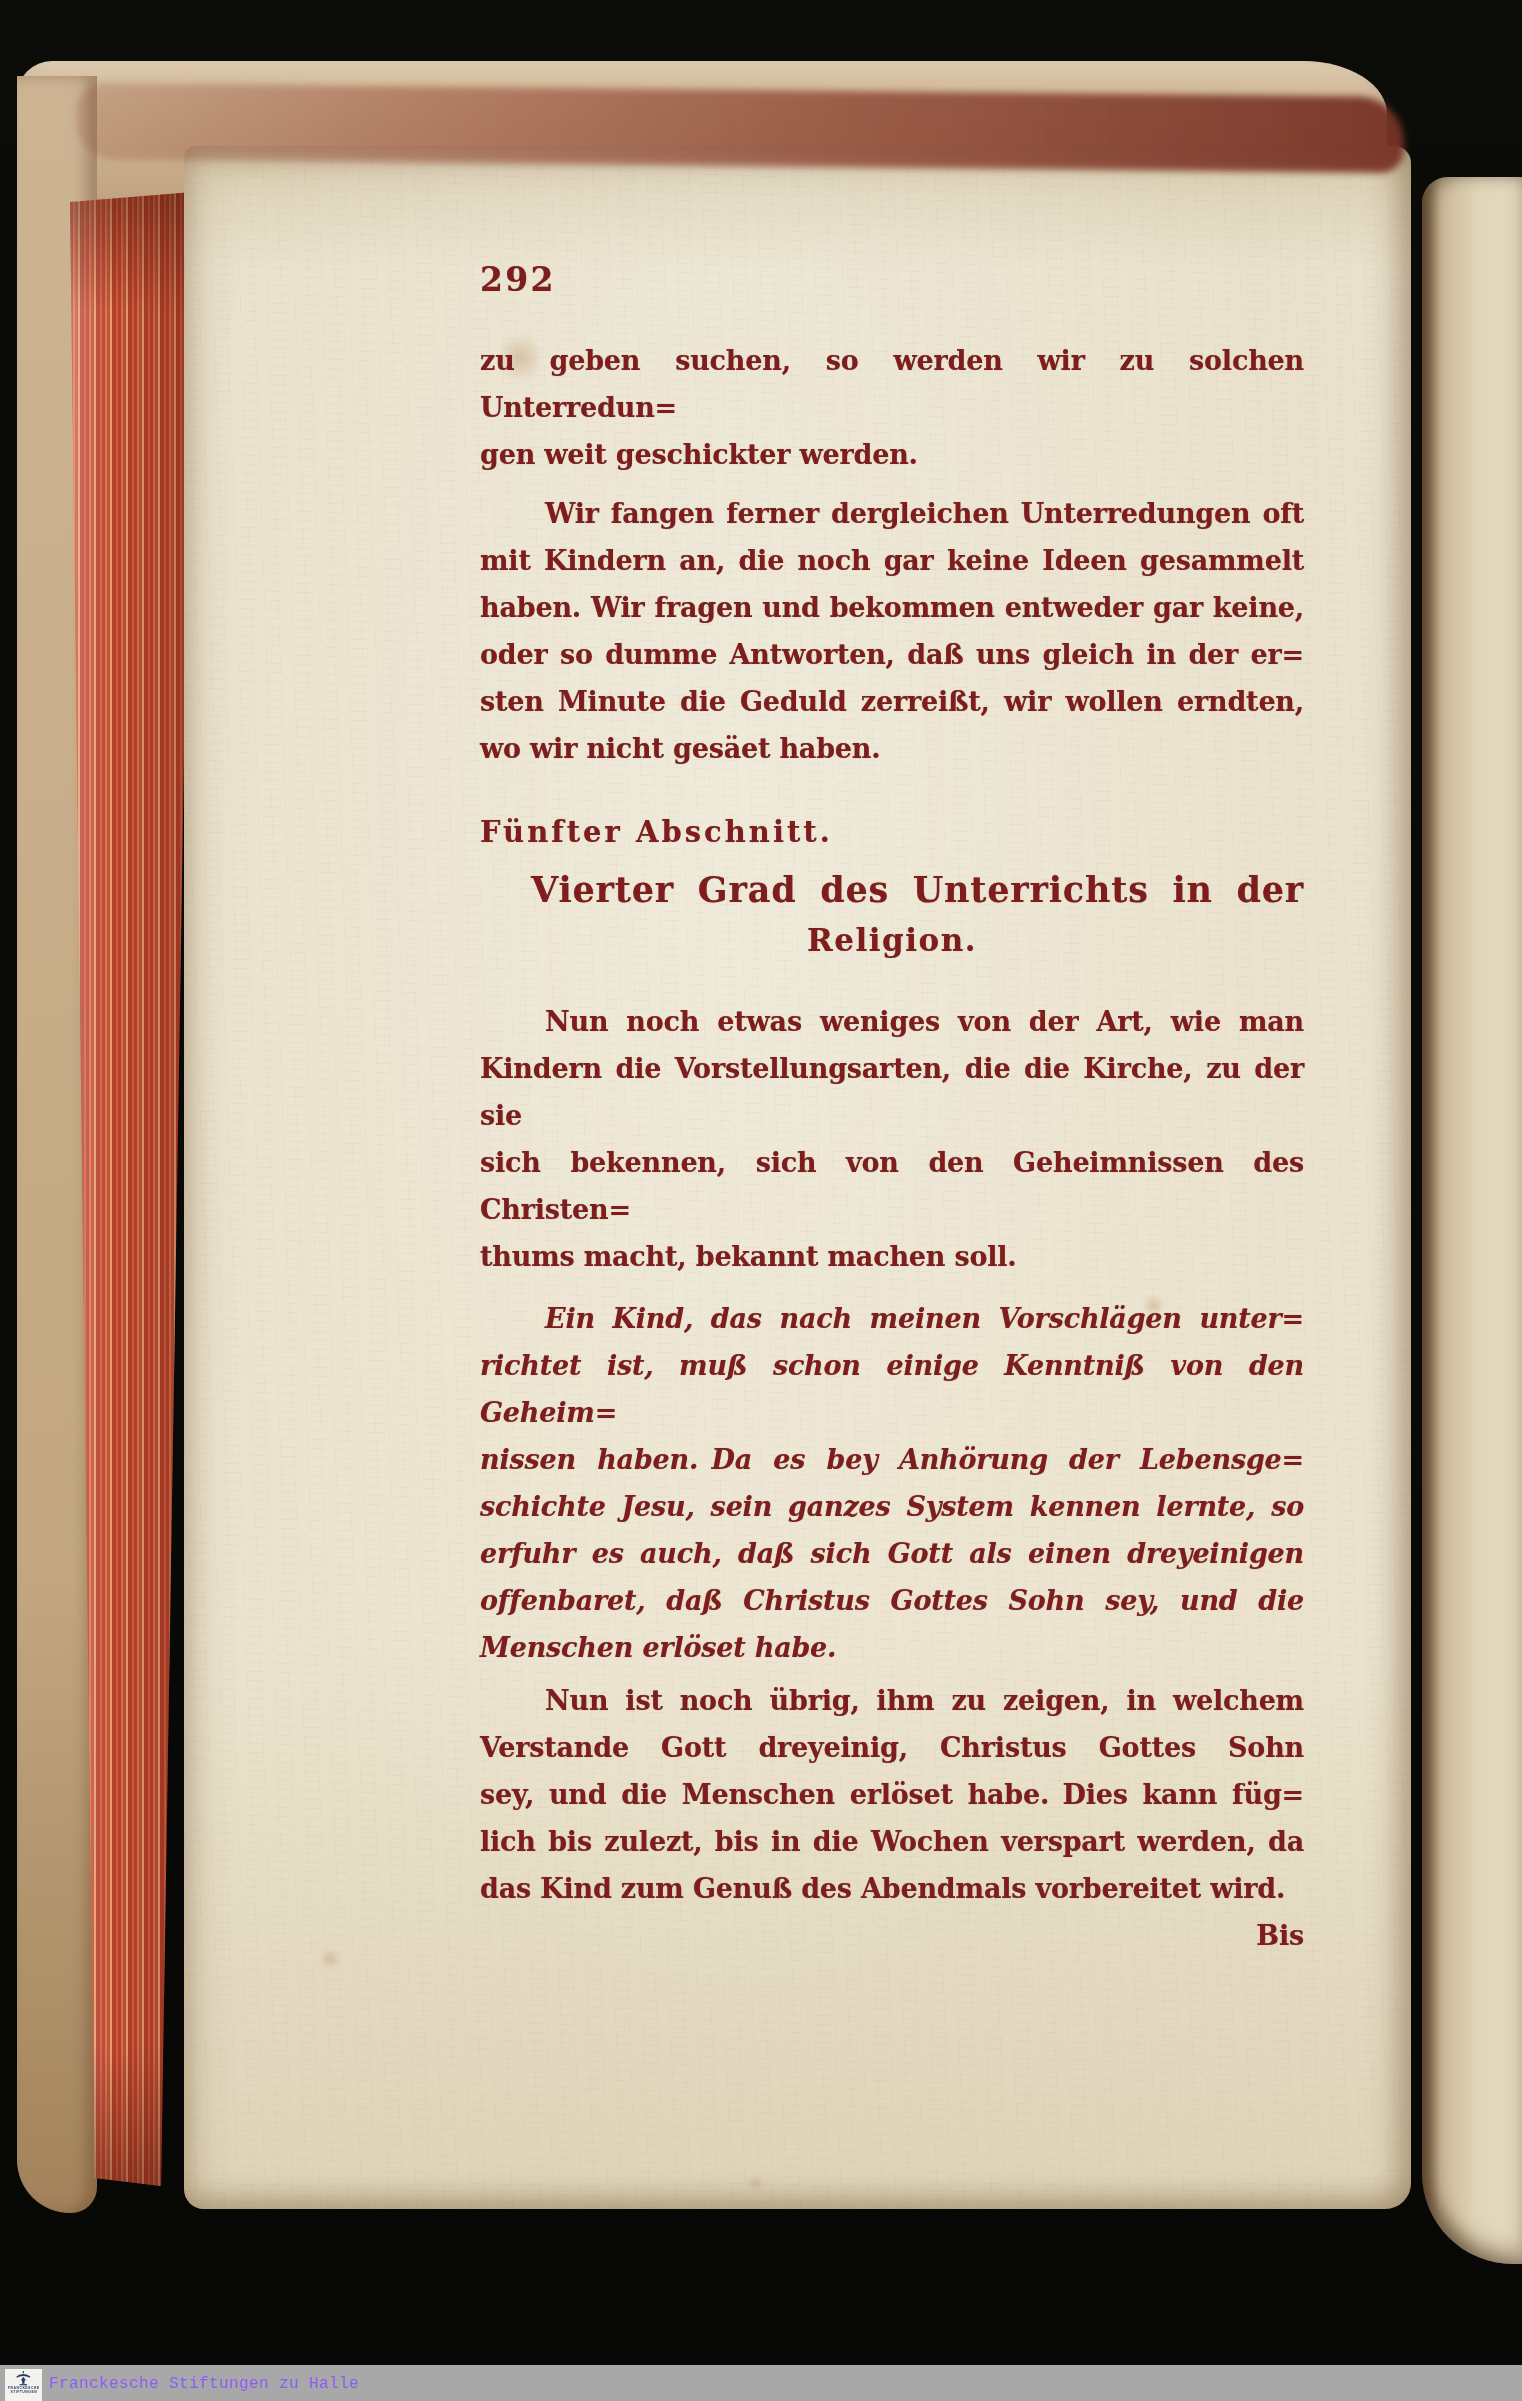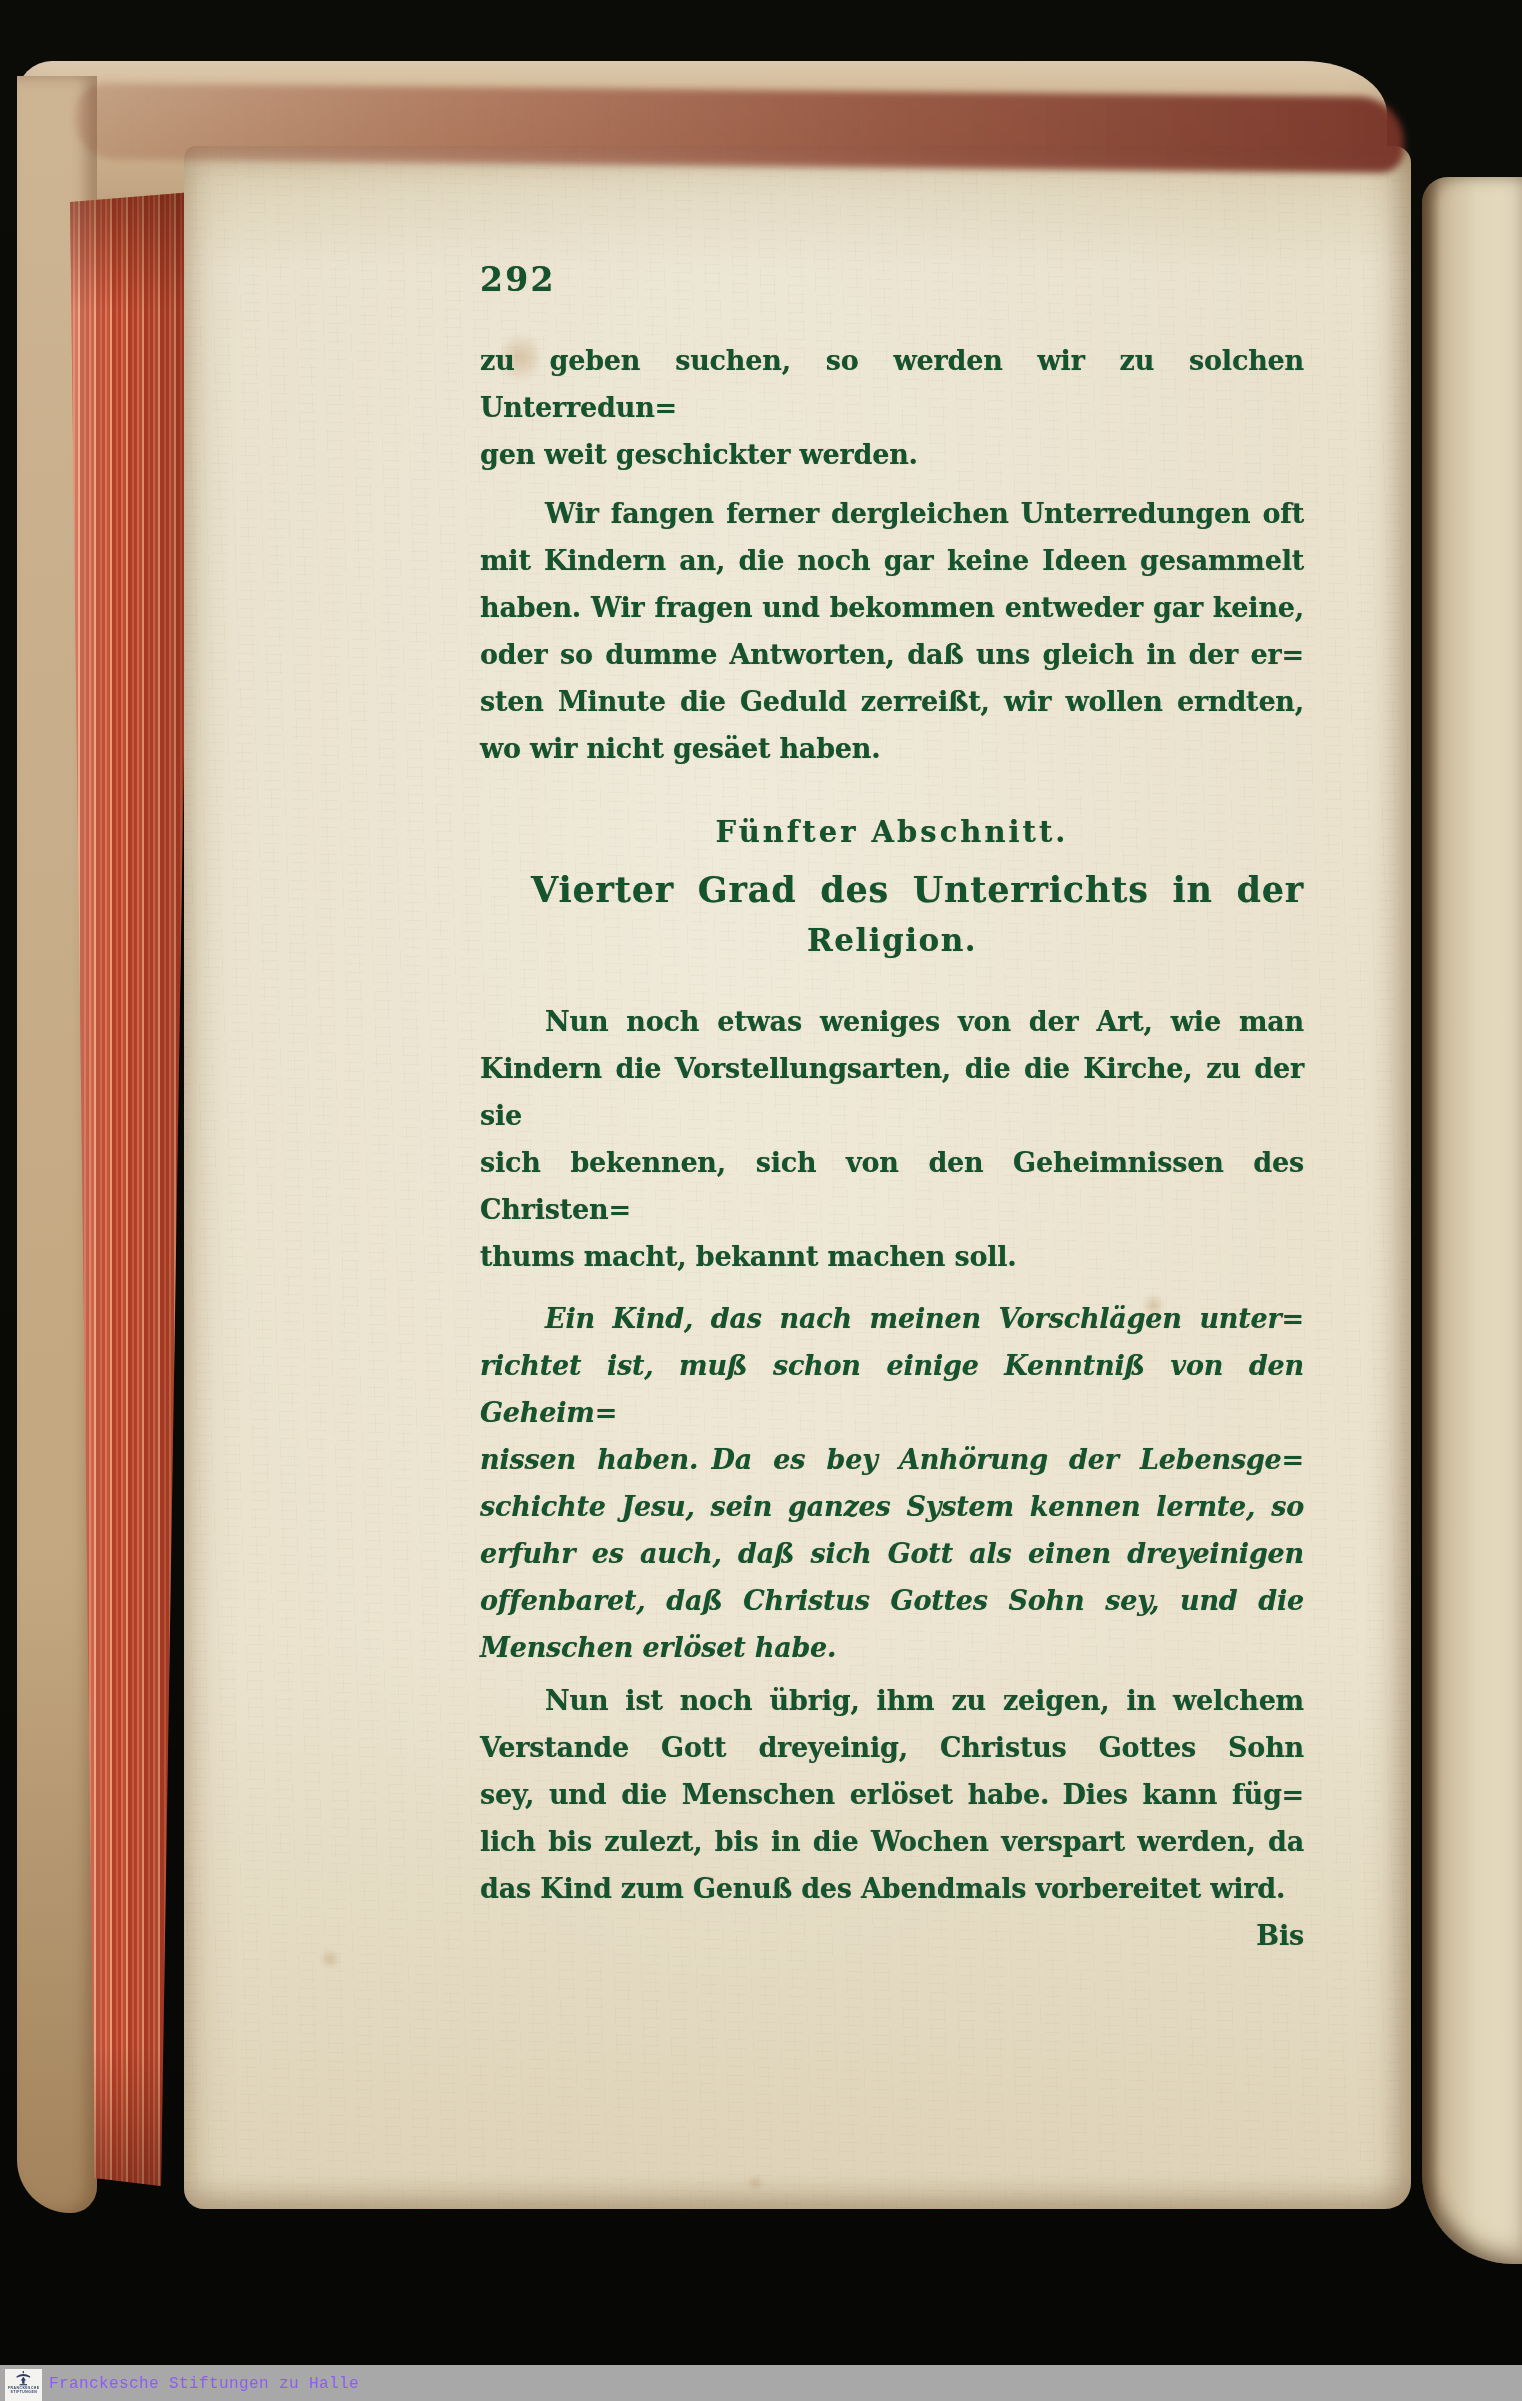--- a/index.html
+++ b/index.html
@@ -53,31 +53,31 @@
   .sliver{
     position:absolute;left:1422px;top:177px;width:100px;height:2087px;
     background:linear-gradient(90deg,#7c6248 0%,#c9b796 18%,#e0d5b8 55%,#e6dcc2 100%);
     border-radius:26px 0 0 91px;
     box-shadow:inset 10.7px 0 15px rgba(60,40,20,.45), inset 0 -15px 20px rgba(90,60,35,.35);
   }
   .spot{position:absolute;border-radius:50%;filter:blur(2.3px);background:radial-gradient(circle,rgba(165,115,60,.30),rgba(165,115,60,0) 70%);}
   
   .text-col{
     position:absolute;left:480px;top:262px;width:824px;
-    color:#14532d;font-weight:700;font-size:27px;letter-spacing:-0.2px;
+    color:#7f1d1d;font-weight:700;font-size:27px;letter-spacing:-0.2px;
     text-shadow:0 0 0.8px rgba(39,31,22,.45);
   }
   .page-number{height:35px;line-height:35px;font-size:33px;letter-spacing:2.3px;}
   .para{margin:0;}
   .line{line-height:47px;text-align:justify;text-align-last:justify;}
   .line.end{text-align-last:left;}
   .line.indent{text-indent:65px;}
   #p1{margin-top:40px;} #p2{margin-top:12px;} #p3{margin-top:10.7px;}
   #p4{margin-top:33px;} #p5{margin-top:15px;font-style:italic;} #p6{margin-top:6px;}
-  .kicker{margin-top:37px;line-height:47px;font-size:29px;text-align:center;letter-spacing:3px;}
+  .kicker{margin-top:37px;line-height:47px;font-size:29px;text-align:left;letter-spacing:3px;}
   .title1{margin-top:9px;line-height:50px;font-size:35px;text-align:right;word-spacing:10.7px;letter-spacing:0.8px;}
   .title2{line-height:50px;font-size:31px;text-align:center;letter-spacing:1.5px;}
   .catchword{line-height:47px;text-align:right;}
   
   .wm-bar{position:absolute;left:0;top:2365px;width:1522px;height:37px;background:#a8a8a8;}
   .wm-box{position:absolute;left:5.3px;top:2369px;width:37px;height:33px;background:#f4f3f0;
           display:flex;flex-direction:column;align-items:center;justify-content:flex-start;padding-top:1.5px;box-sizing:border-box;}
   .wm-logo{width:16.7px;height:15px;}
   .wm-box-text{font-family:"Liberation Sans",sans-serif;font-size:3.4px;line-height:4.2px;color:#2b3c66;
                letter-spacing:0.5px;text-align:center;font-weight:700;}

